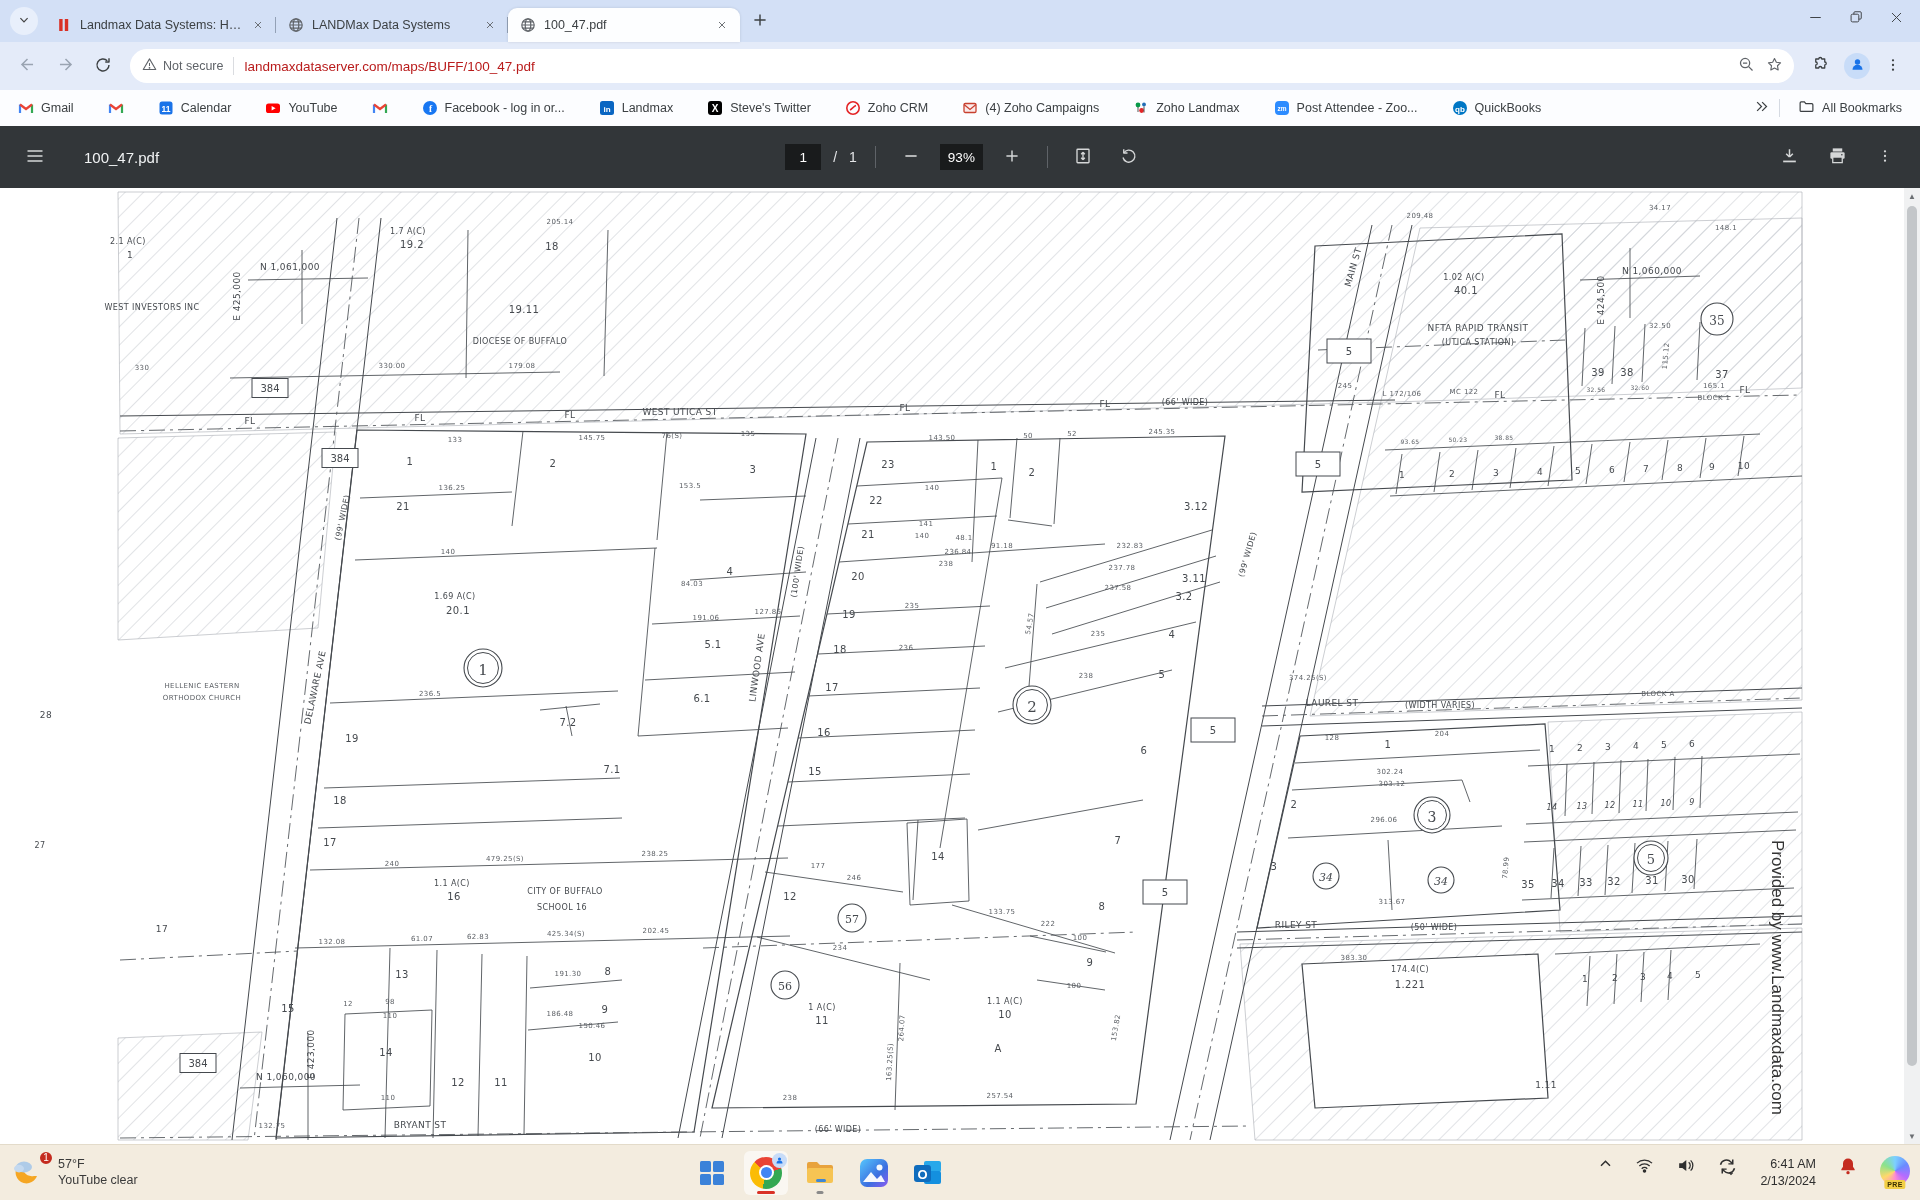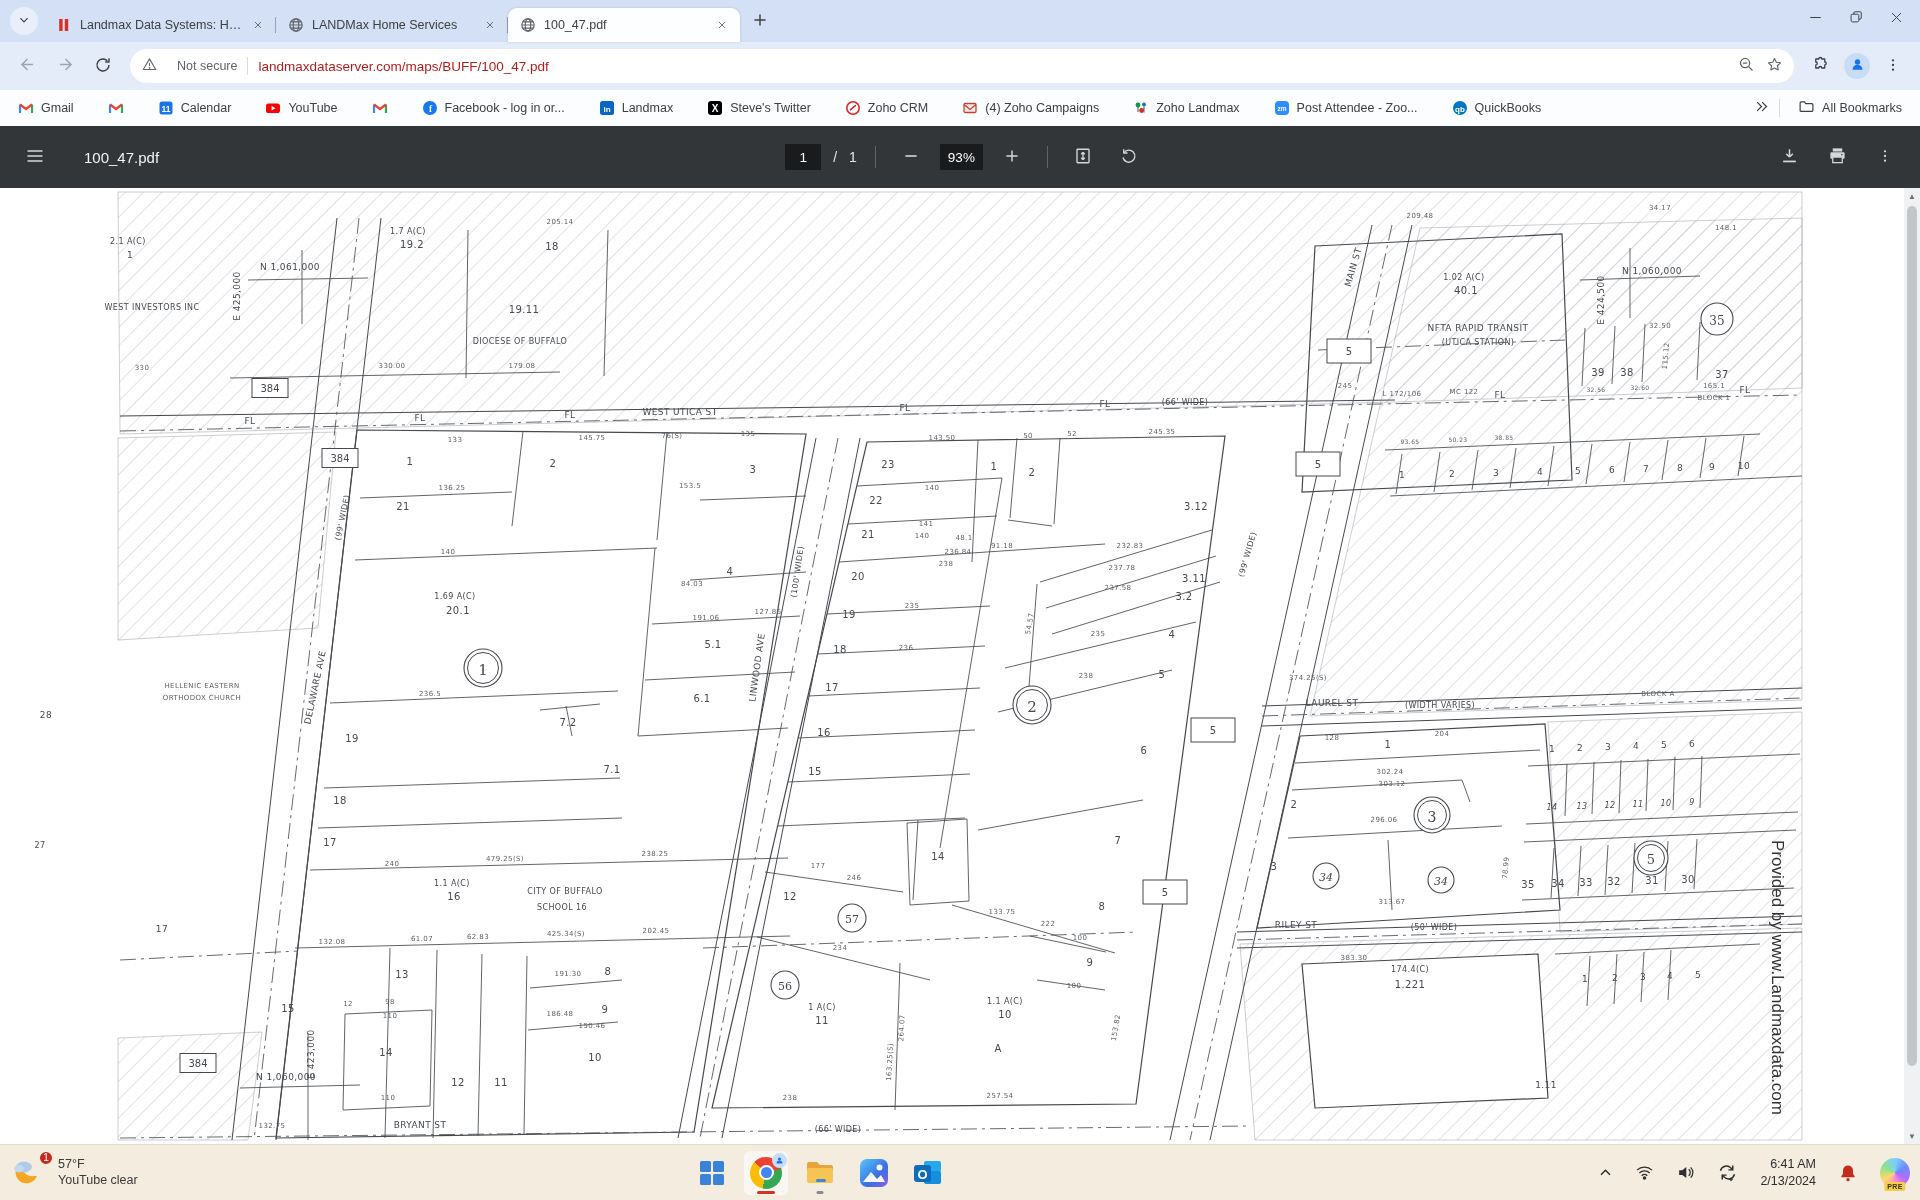--- a/index.html
+++ b/index.html
@@ -15,21 +15,21 @@
   .tab.active{background:#fdfeff;border-radius:9px 9px 0 0;box-shadow:0 0 3px rgba(0,0,0,.12)}
   .tab:not(.active)::after{content:"";position:absolute;right:0;top:9px;height:16px;width:1px;background:#93a1b6}
   .newtab{width:28px;height:28px;border:none;background:transparent;border-radius:50%;margin:0 0 7px 6px;color:#3c4043;cursor:pointer}
   .win-controls{position:absolute;right:8px;top:0;height:34px;display:flex;align-items:center;gap:26px;padding-right:8px;color:#3f4347}
   .win-controls span{cursor:pointer;display:flex}
 
   .toolbar{height:48px;background:#e4ebf9;display:flex;align-items:center;padding:0 10px;gap:4px}
   .navbtn{width:34px;height:34px;border:none;background:transparent;border-radius:50%;display:flex;align-items:center;justify-content:center;color:#3c4043;cursor:pointer;flex:none}
   .navbtn.dis{color:#9aa4b2}
   .omnibox{flex:1;height:34px;background:#fff;border-radius:17px;display:flex;align-items:center;margin:0 6px;padding:0 6px 0 12px;min-width:0}
-  .secchip{display:flex;align-items:center;gap:20px;color:#5f6368;font-size:12.5px;padding-right:10px;border-right:1px solid #dadce0;cursor:pointer}
+  .secchip{display:flex;align-items:center;gap:6px;color:#5f6368;font-size:12.5px;padding-right:10px;border-right:1px solid #dadce0;cursor:pointer}
   .url{flex:1;font-size:13.5px;color:#b91c1c;padding-left:10px;white-space:nowrap;overflow:hidden}
   .omni-ic{width:28px;height:28px;display:flex;align-items:center;justify-content:center;color:#5f6368;cursor:pointer;flex:none}
   .tb-right{display:flex;align-items:center;gap:6px}
   .avatar{width:26px;height:26px;border-radius:50%;background:#c8dcf8;display:flex;align-items:center;justify-content:center;color:#1a73e8;cursor:pointer}
 
   .bookmarks{height:36px;background:#fcfdff;display:flex;align-items:center;padding:0 10px;font-size:12.5px;color:#3c4043}
   .bmlist{display:flex;align-items:flex-start;gap:18px;flex:1;min-width:0}
   .bm{display:flex;align-items:center;gap:7px;padding:4px 8px;border-radius:7px;cursor:pointer;white-space:nowrap}
   .bm-right{display:flex;align-items:center;gap:10px;color:#3c4043}
   .bm-sep{width:1px;height:18px;background:#d5dae2}
@@ -54,21 +54,21 @@
   .taskbar{height:56px;background:#f3ecdf;border-top:1px solid #e3dbca;position:relative;display:flex;align-items:center}
   .weather{position:absolute;left:10px;display:flex;align-items:center;gap:10px;cursor:pointer}
   .wicon{position:relative;width:38px;height:38px}
   .wbadge{position:absolute;top:-4px;right:-6px;background:#c42b1f;color:#fff;font-size:10px;width:16px;height:16px;border-radius:50%;display:flex;align-items:center;justify-content:center;border:2px solid #f3ecdf}
   .wtxt{font-size:12.5px;color:#3a3a3a;line-height:1.25}
   .centerapps{position:absolute;left:50%;transform:translateX(-50%);display:flex;align-items:center;gap:10px;left:690px;transform:none}
   .tapp{width:44px;height:44px;border-radius:6px;display:flex;align-items:center;justify-content:center;position:relative;cursor:pointer}
   .tapp .ind{position:absolute;bottom:1px;left:50%;transform:translateX(-50%);height:3px;border-radius:2px}
   .searchpill{height:40px;width:246px;background:#fff;border:1px solid #e2dac9;border-radius:20px;display:flex;align-items:center;padding:0 6px 0 14px;gap:10px;cursor:text;box-shadow:0 1px 2px rgba(0,0,0,.06)}
   .searchpill .stxt{flex:1;color:#454545;font-size:14.5px}
-  .tray{position:absolute;right:10px;display:flex;align-items:center;gap:22px;color:#2f2f2f}
+  .tray{position:absolute;right:10px;display:flex;align-items:flex-start;gap:22px;color:#2f2f2f}
   .tray .tico{display:flex;align-items:center;cursor:pointer}
   .clock{text-align:right;font-size:12.5px;line-height:1.3;cursor:pointer}
   .copilot{position:relative;cursor:pointer}
   .pre{position:absolute;bottom:-3px;left:50%;transform:translateX(-50%);background:#f2cf45;color:#3a3000;font-size:7px;font-weight:bold;padding:1px 3px;border-radius:2px;letter-spacing:.3px}
 </style>
 </head>
 <body>
 
 <div class="titlebar">
   <button class="tab-caret">
@@ -92,21 +92,21 @@
         </span>
       </div>
       <div class="tab">
         <span style="display:flex">
           <svg width="16" height="16" viewBox="0 0 16 16" fill="none" stroke="#5f6368" stroke-width="1.2">
             <circle cx="8" cy="8" r="6.2"></circle>
             <ellipse cx="8" cy="8" rx="2.8" ry="6.2"></ellipse>
             <path d="M2 8h12M2.8 4.8h10.4M2.8 11.2h10.4"></path>
           </svg>
         </span>
-        <span class="title">LANDMax Home Services</span>
+        <span class="title">LANDMax Data Systems</span>
         <span class="tclose">
           <svg width="10" height="10" viewBox="0 0 20 20">
             <path d="M4 4l12 12M16 4L4 16" stroke="currentColor" stroke-width="1.8"></path>
           </svg>
         </span>
       </div>
       <div class="tab active">
         <span style="display:flex">
           <svg width="16" height="16" viewBox="0 0 16 16" fill="none" stroke="#5f6368" stroke-width="1.2">
             <circle cx="8" cy="8" r="6.2"></circle>

